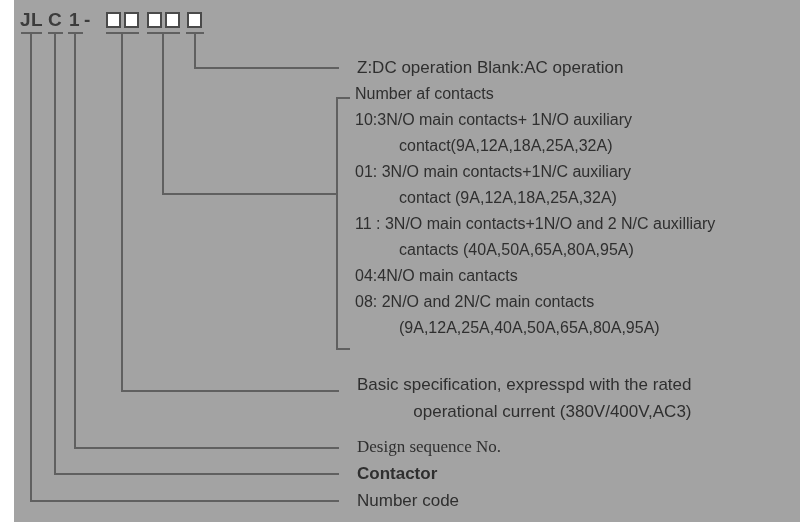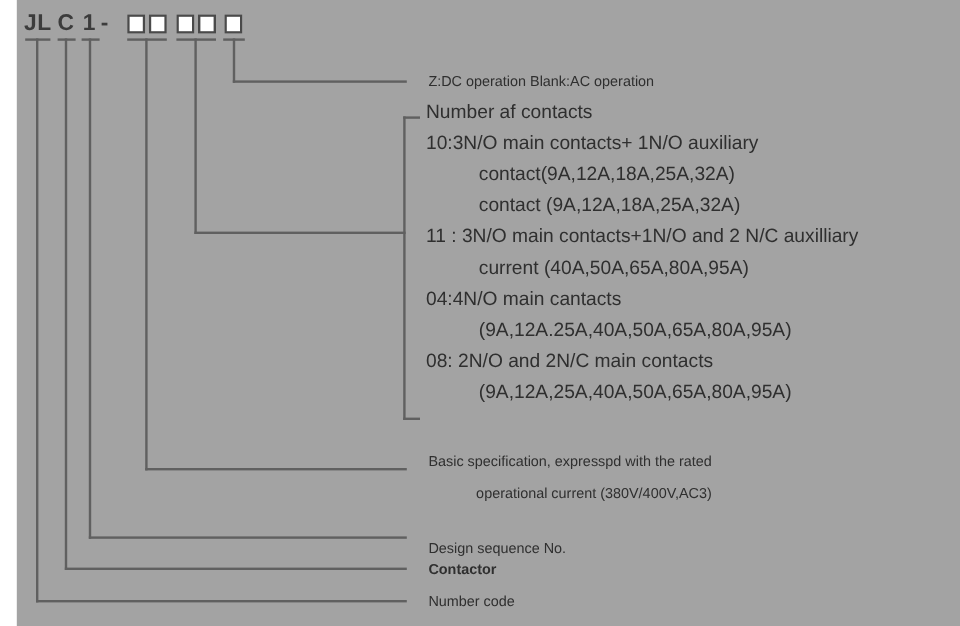--- a/index.html
+++ b/index.html
@@ -25,21 +25,21 @@
     box-sizing:border-box;
     background:#ffffff;
   }
   
   .h-line,.v-line{position:absolute;background:#606060;}
   .h-line{height:2px;}
   .v-line{width:2px;}
   
   .label{
     position:absolute;
-    font-size:12px;
+    font-size:17px;
     line-height:20px;
     white-space:nowrap;
     color:#2f2f2f;
   }
   .two-line{line-height:27px;}
   
   #contacts-block{
     position:absolute;left:341px;top:81px;
     font-size:16px;line-height:26px;
     white-space:nowrap;color:#2f2f2f;
@@ -87,33 +87,33 @@
   <div class="v-line" style="left:322px;top:97px;height:253px;"></div>
   <div class="h-line" style="left:322px;top:97px;width:14px;"></div>
   <div class="h-line" style="left:322px;top:348px;width:14px;"></div>
 
   <div class="label" style="left:343px;top:58px;">Z:DC operation Blank:AC operation</div>
 
   <div id="contacts-block">
     <div class="contact-line">Number af contacts</div>
     <div class="contact-line">10:3N/O main contacts+ 1N/O auxiliary</div>
     <div class="contact-line indent">contact(9A,12A,18A,25A,32A)</div>
+    <div class="contact-line">01: 3N/O main contacts+1N/C auxiliary</div>
     <div class="contact-line indent">contact (9A,12A,18A,25A,32A)</div>
     <div class="contact-line">11 : 3N/O main contacts+1N/O and 2 N/C auxilliary</div>
-    <div class="contact-line indent">current (40A,50A,65A,80A,95A)</div>
+    <div class="contact-line indent">cantacts (40A,50A,65A,80A,95A)</div>
     <div class="contact-line">04:4N/O main cantacts</div>
-    <div class="contact-line indent">(9A,12A.25A,40A,50A,65A,80A,95A)</div>
     <div class="contact-line">08: 2N/O and 2N/C main contacts</div>
     <div class="contact-line indent">(9A,12A,25A,40A,50A,65A,80A,95A)</div>
   </div>
 
   <div class="label two-line" style="left:343px;top:371px;text-align:right;">
     <div>Basic specification, expresspd with the rated</div>
     <div>operational current (380V/400V,AC3)</div>
   </div>
 
-  <div class="label" style="left:343px;top:447px;">Design sequence No.</div>
+  <div class="label" style="left:343px;top:437px;font-family:Liberation Serif, serif;">Design sequence No.</div>
 
   <div class="label" style="left:343px;top:464px;font-weight:bold;">Contactor</div>
 
   <div class="label" style="left:343px;top:491px;">Number code</div>
 
 </div>
 
 </body></html>

